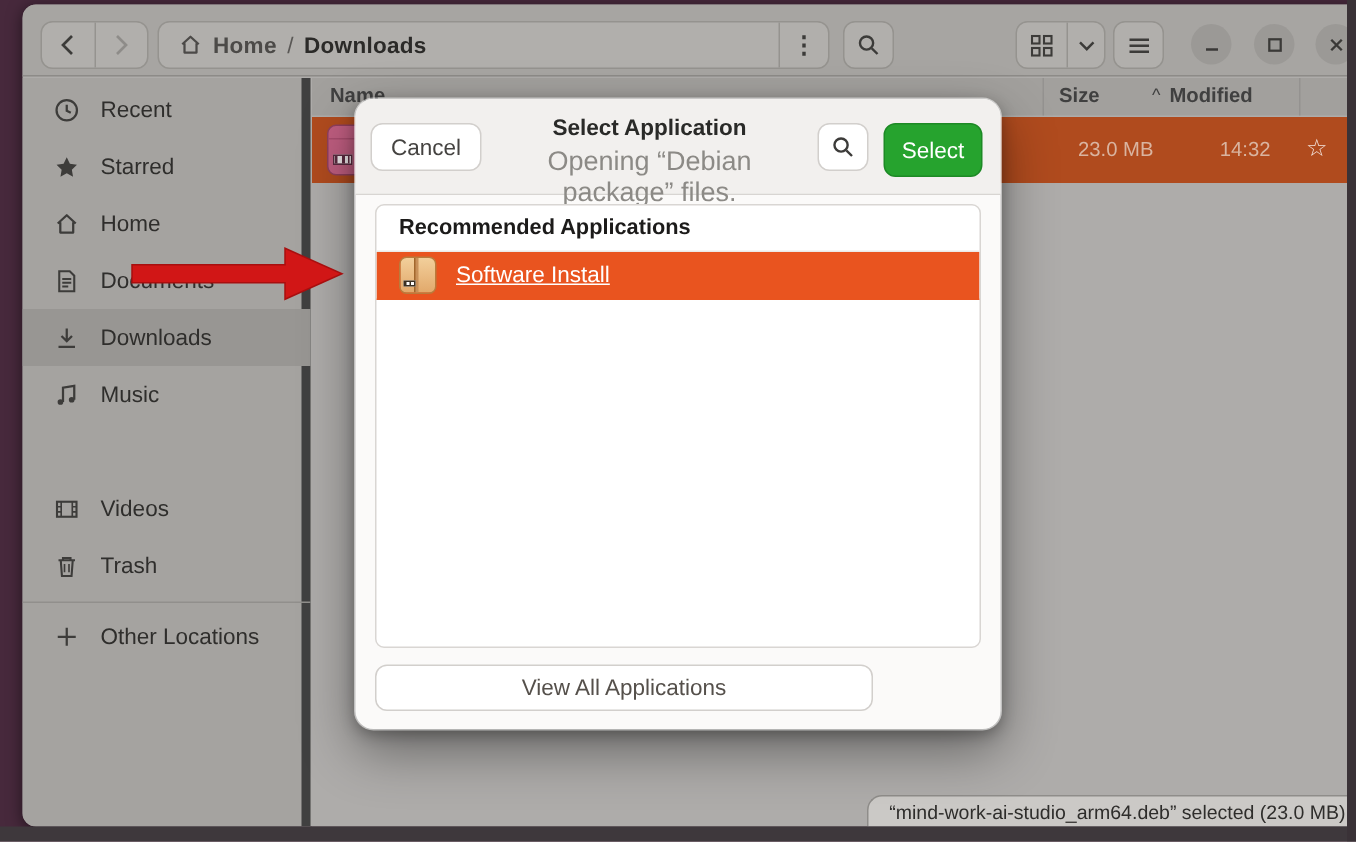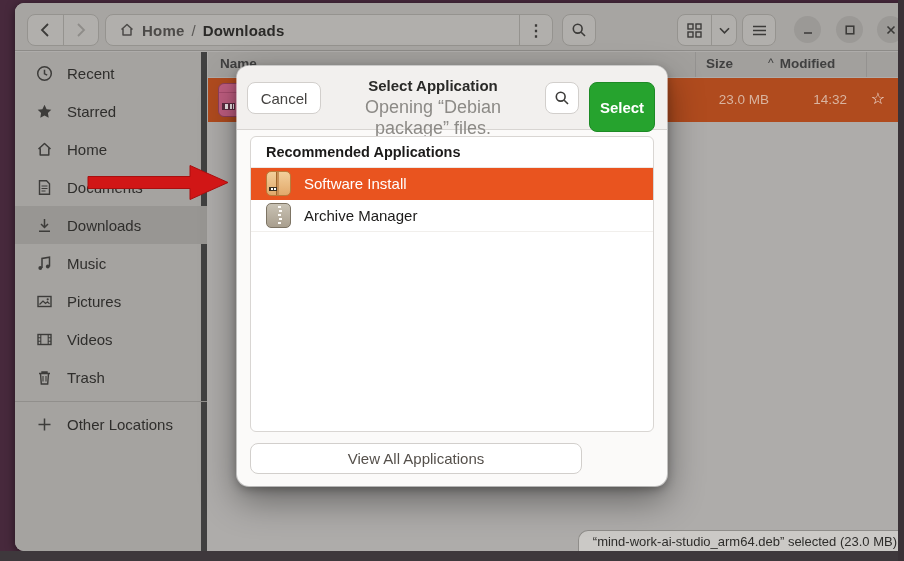--- a/index.html
+++ b/index.html
@@ -127,35 +127,35 @@
   .dlg-title { font-size:15px; font-weight:700; color:#2a2a28; }
   .dlg-subtitle { font-size:18px; color:#8c8a86; margin-top:3px; }
   .btn {
     display:flex; align-items:center; justify-content:center;
     background:#ffffff; border:1px solid #d2cfcc; border-radius:8px;
     font-size:15px; color:#454341; font-family:inherit; cursor:default;
   }
   .btn-cancel { position:absolute; left:10px; top:16px; width:74px; height:32px; }
   .btn-dlg-search { position:absolute; left:308px; top:16px; width:34px; height:32px; color:#3c3b39;}
   .btn-select {
-    position:absolute; left:352px; top:16px; width:66px; height:50px;
-    background:#26a32e; border:1px solid #1d8a25; color:#ffffff; font-weight:700;
+    position:absolute; left:352px; top:16px; width:66px; height:36px;
+    background:#26a32e; border:1px solid #1d8a25; color:#ffffff; font-weight:400;
   }
   .app-list {
     position:absolute; left:13px; top:70px; width:404px; height:296px;
     background:#ffffff; border:1px solid #d9d6d3; border-radius:6px; overflow:hidden;
   }
   .section-title {
     height:31px; display:flex; align-items:center; padding-left:15px;
     font-size:14.5px; font-weight:700; color:#1c1b1a;
     border-bottom:1px solid #ece9e6;
   }
   .app-row { height:32px; display:flex; align-items:center; gap:13px; padding-left:15px;
     font-size:15px; color:#1c1b1a; border-bottom:1px solid #f1efec; }
-  .app-row.selected { background:#e9541f; color:#ffffff; border-bottom-color:#e9541f; }
+  .app-row.selected { background:#e9541f; color:#ffffff; border-bottom-color:#e9541f;text-decoration:underline; }
   .app-icon { width:25px; height:25px; border-radius:5px; position:relative; overflow:hidden; flex:0 0 25px; }
   .app-icon.software { background:linear-gradient(#f2cf9b,#e2a96b); border:1px solid #b97b3c; }
   .app-icon.software .zip { position:absolute; left:9px; top:0; bottom:0; width:3px; background:#c8judd; background:#c89058; border-left:1px solid #a2672c; }
   .app-icon.software .bc { position:absolute; left:2px; bottom:4px; width:8px; height:4px; background:#fff;
       box-shadow: inset 1px 0 0 #3a3022, inset 3px 0 0 #fff, inset 4px 0 0 #3a3022; border:1px solid #3a3022; }
   .app-icon.archive { background:linear-gradient(#c9c2b4,#a99f8e); border:1px solid #7d7464; }
   .app-icon.archive .zip { position:absolute; left:11px; top:0; bottom:0; width:3px; }
   .app-icon.archive .zip i { position:absolute; width:3px; height:2px; background:#fdfbf7; }
   .btn-viewall { position:absolute; left:13px; top:377px; width:332px; height:31px; color:#55504b; }
 
@@ -288,28 +288,20 @@
 
       <div class="side-item" style="top:192px">
         <svg class="icon16 glyph" viewBox="0 0 17 17">
             <path d="M6 13 V3.5 L13.5 2.2 V11.5" fill="none" stroke="#3d3c3a" stroke-width="1.5"></path>
             <circle cx="4.3" cy="13" r="1.9" fill="#3d3c3a"></circle>
             <circle cx="11.8" cy="11.5" r="1.9" fill="#3d3c3a"></circle>
           </svg>
         <span>Music</span>
       </div>
 
-      <div class="side-item" style="top:230px">
-        <svg class="icon16 glyph" viewBox="0 0 17 17">
-            <rect x="2" y="3.5" width="13" height="10" fill="none" stroke="#3d3c3a" stroke-width="1.4"></rect>
-            <path d="M3.5 11.5 L7 8 L9.5 10.5 L11.5 8.8 L13.5 10.8" fill="none" stroke="#3d3c3a" stroke-width="1.2"></path>
-            <circle cx="11.7" cy="6.3" r="1.1" fill="#3d3c3a"></circle>
-          </svg>
-        <span>Pictures</span>
-      </div>
 
       <div class="side-item" style="top:268px">
         <svg class="icon16 glyph" viewBox="0 0 17 17">
             <rect x="2" y="3.5" width="13" height="10" fill="none" stroke="#3d3c3a" stroke-width="1.4"></rect>
             <path d="M4.8 3.5 V13.5 M12.2 3.5 V13.5 M2 6.8 H4.8 M2 10.2 H4.8 M12.2 6.8 H15 M12.2 10.2 H15" stroke="#3d3c3a" stroke-width="1.1"></path>
           </svg>
         <span>Videos</span>
       </div>
 
       <div class="side-item" style="top:306px">
@@ -382,32 +374,20 @@
       <div class="section-title">Recommended Applications</div>
 
       <div class="app-row selected">
         <div class="app-icon software">
           <div class="zip"></div>
             <div class="bc"></div>
         </div>
         <span>Software Install</span>
       </div>
 
-      <div class="app-row">
-        <div class="app-icon archive">
-          <div class="zip">
-            <i style="left:0;top:2px"></i>
-              <i style="left:1px;top:6px"></i>
-              <i style="left:0;top:10px"></i>
-              <i style="left:1px;top:14px"></i>
-              <i style="left:0;top:18px"></i>
-          </div>
-        </div>
-        <span>Archive Manager</span>
-      </div>
     </div>
 
     <button class="btn btn-viewall">View All Applications</button>
   </div>
 
   <svg class="arrow-svg" width="904" height="561" viewBox="0 0 904 561">
     <polygon points="88,176.5 190,176.5 190,165.5 228,182.5 190,199.5 190,188.5 88,188.5" fill="#d11616" stroke="#a80f0f" stroke-width="1"></polygon>
   </svg>
 
   <div class="bottom-strip"></div>

